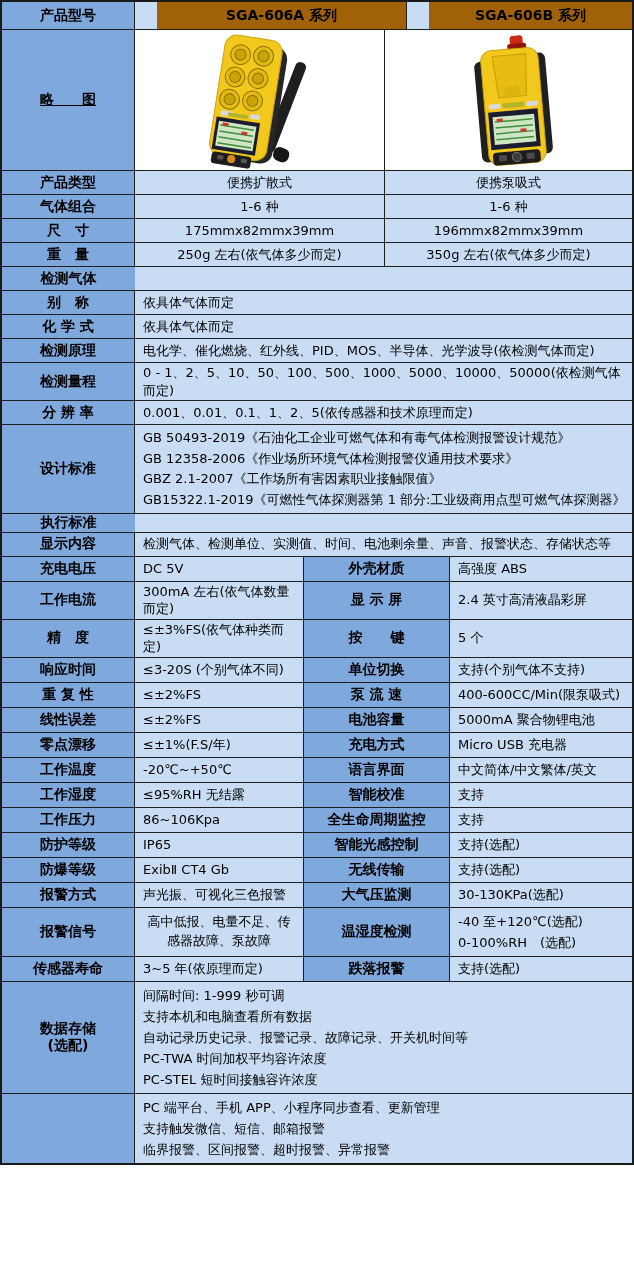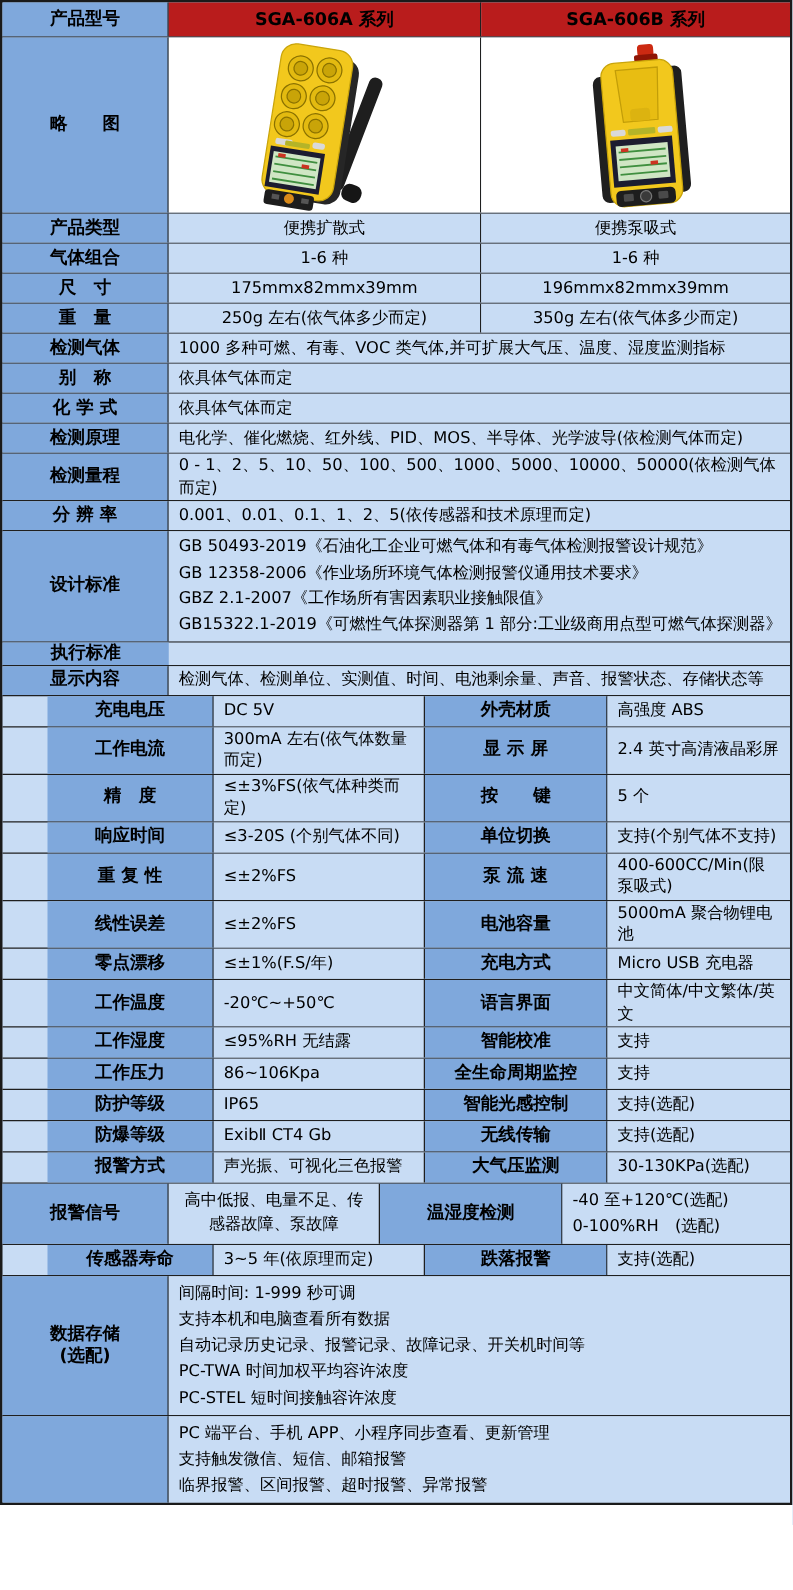--- a/index.html
+++ b/index.html
@@ -4,32 +4,32 @@
 <style>
   html,body{margin:0;padding:0;background:#fff;}
   body{width:634px;font-family:"DejaVu Sans","Liberation Sans",sans-serif;color:#000;}
   .tbl{width:634px;box-sizing:border-box;border:2px solid #1a1a1a;background:#c8dcf4;}
   .row{display:flex;border-bottom:1px solid #1f1f1f;}
   .row:last-child{border-bottom:none;}
   .cell{box-sizing:border-box;border-right:1px solid #1f1f1f;display:flex;align-items:center;overflow:hidden;}
   .cell:last-child{border-right:none;}
   .label{background:#7fa8dc;font-weight:bold;justify-content:center;text-align:center;font-size:14px;line-height:1.25;flex-direction:column;}
   .value{background:#c8dcf4;padding:1px 8px;font-size:13px;line-height:1.35;}
-  .hcell{background:#b91c1c;font-weight:bold;justify-content:center;font-size:14px;}
+  .hcell{background:#a16207;font-weight:bold;justify-content:center;font-size:14px;}
   .imgcell{background:#ffffff;justify-content:center;padding:0;}
   .w1{width:133px;flex:0 0 133px;}
   .wA{width:250px;flex:0 0 250px;}
   .wB{flex:1;}
   .w2{width:169px;flex:0 0 169px;}
   .w3{width:146px;flex:0 0 146px;}
   .w4{flex:1;}
-  .h-head{min-height:27px;}
-  .h-sketch{height:140px;}
+  .h-head{min-height:27px;gap:22px;}
+  .h-sketch{height:140px;text-decoration:underline;}
   .h-single{min-height:23px;}
-  .h-quad{min-height:24px;padding-left:36px;}
+  .h-quad{min-height:24px;}
   .center{justify-content:center;text-align:center;}
   .lines{display:block;padding:3px 8px;}
   .lines div{line-height:20.5px;white-space:nowrap;}
   .lines2 div{line-height:21px;}
   .wrap2{line-height:1.45;text-align:center;}
   .tall{min-height:48px;}
 </style>
 </head>
 <body>
 
@@ -134,21 +134,20 @@
     <div class="cell value wB center">196mmx82mmx39mm</div>
   </div>
   <div class="row h-single">
     <div class="cell label w1">重　量</div>
     <div class="cell value wA center">250g 左右(依气体多少而定)</div>
     <div class="cell value wB center">350g 左右(依气体多少而定)</div>
   </div>
 
   <div class="row h-single">
     <div class="cell label w1">检测气体</div>
-    <div class="cell value w4">1000 多种可燃、有毒、VOC 类气体,并可扩展大气压、温度、湿度监测指标</div>
   </div>
   <div class="row h-single">
     <div class="cell label w1">别　称</div>
     <div class="cell value w4">依具体气体而定</div>
   </div>
   <div class="row h-single">
     <div class="cell label w1">化 学 式</div>
     <div class="cell value w4">依具体气体而定</div>
   </div>
   <div class="row h-single">

